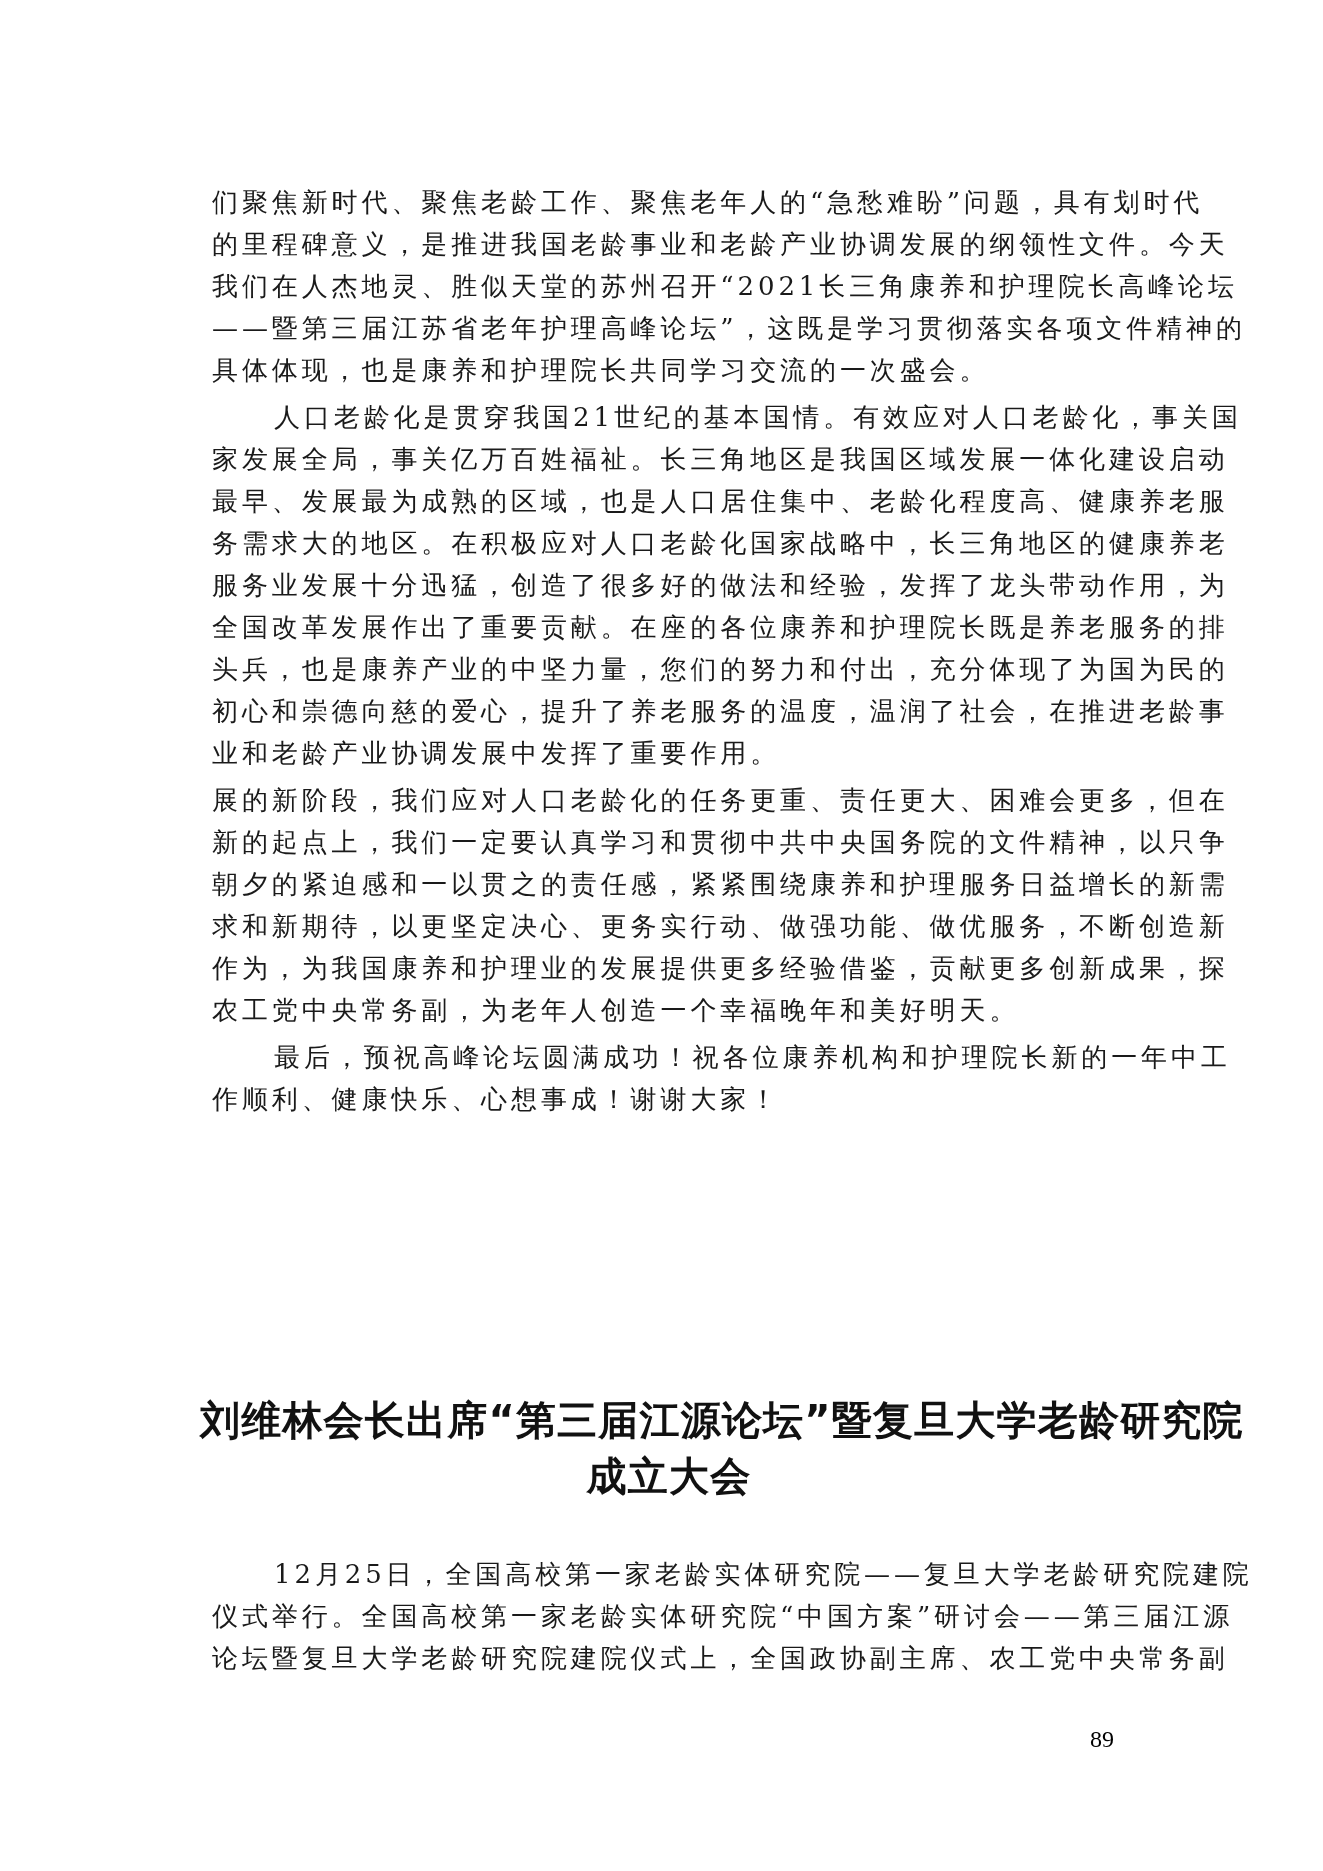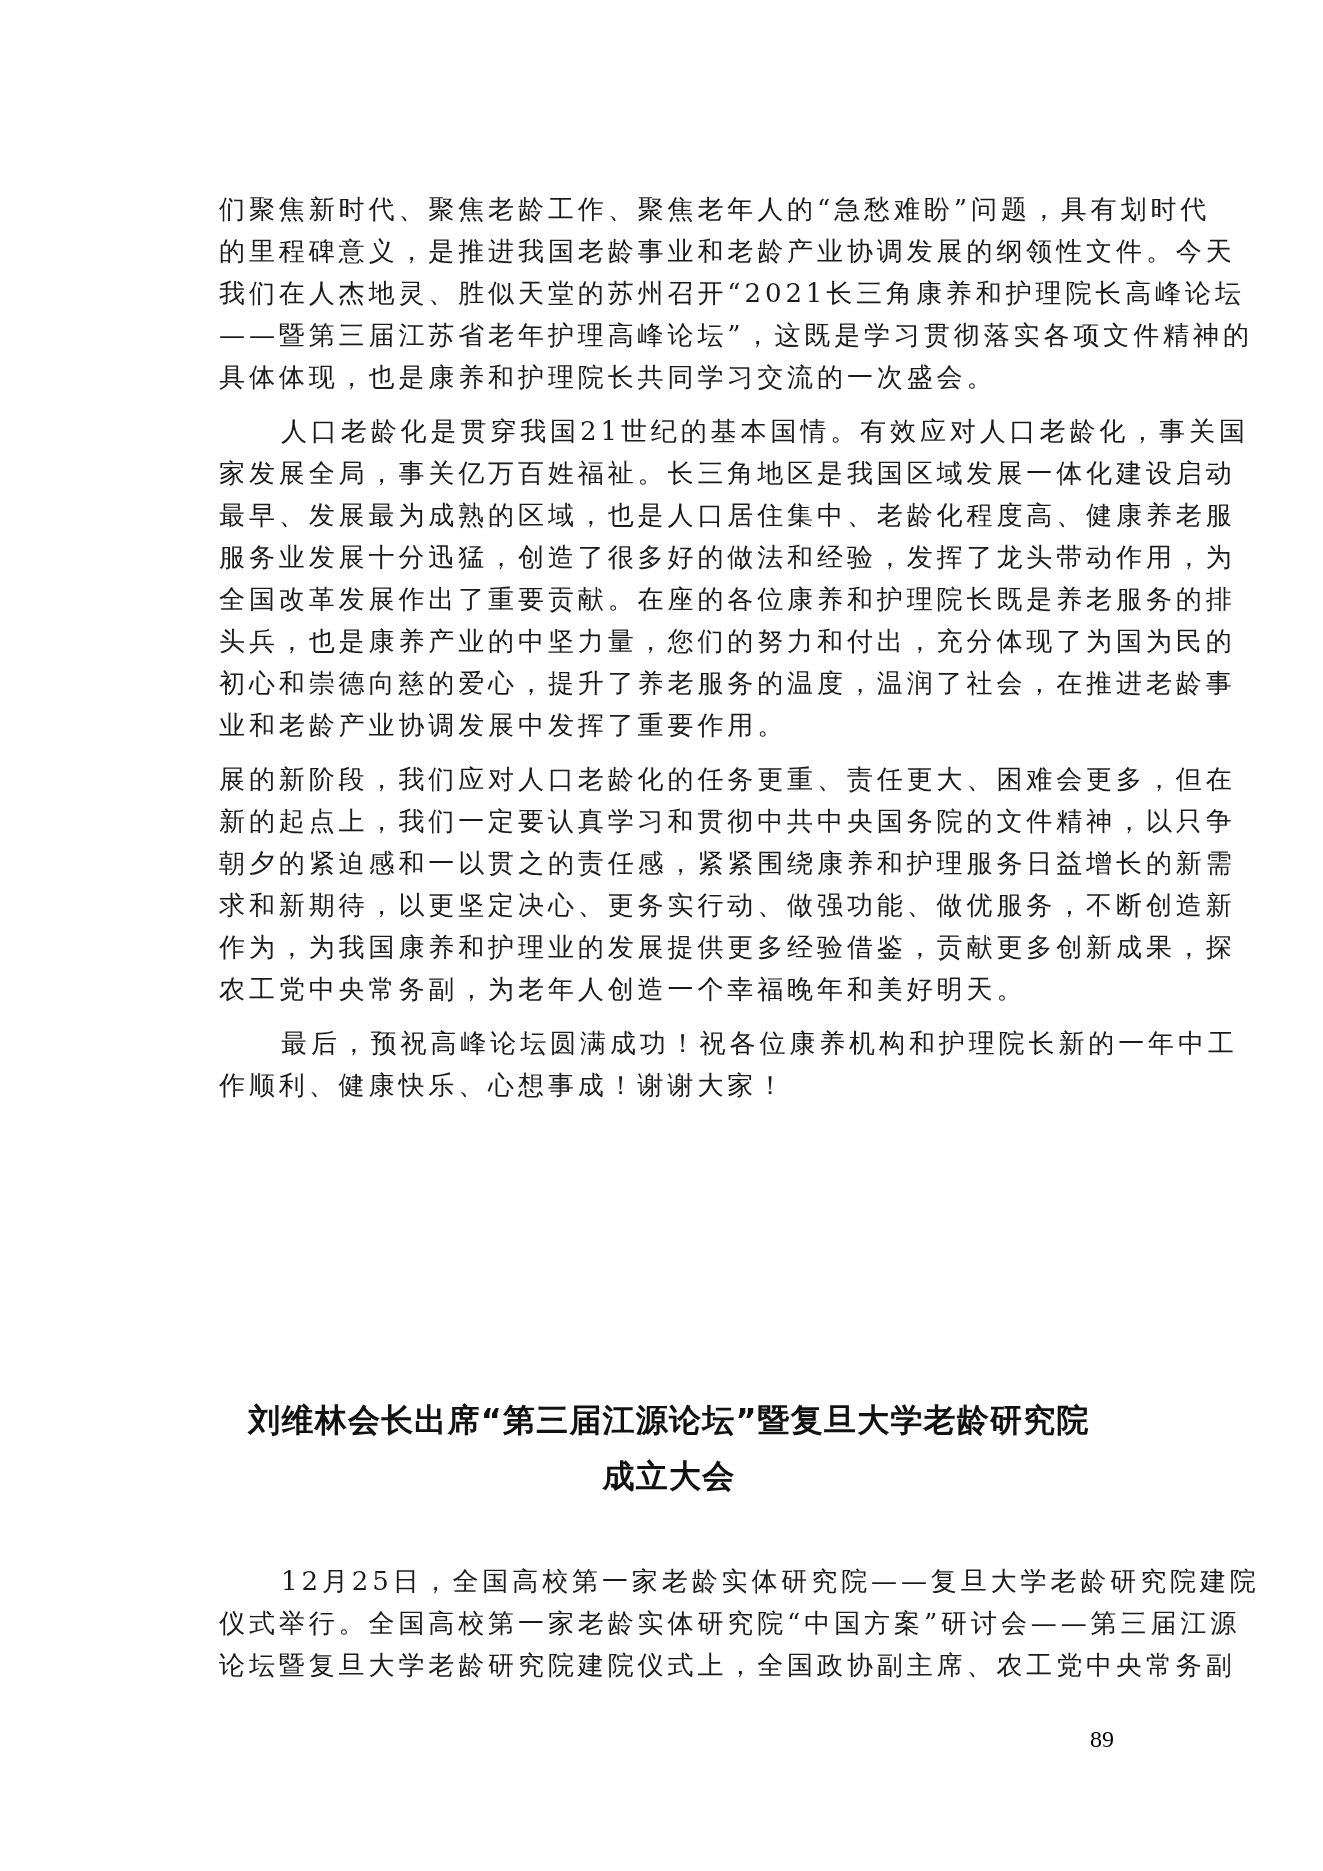--- a/index.html
+++ b/index.html
@@ -26,38 +26,38 @@
       left: 207px;
       width: 924px;
       font-size: 26px;
       line-height: 42px;
       letter-spacing: 3.9px;
       text-align: justify;
       text-align-last: left;
       margin: 0;
     }
     .para {
-      margin: 12px;
+      margin: 5px;
       text-indent: 0;
     }
     .line {
       display: block;
       white-space: nowrap;
       height: 42px;
     }
     .title {
       position: absolute;
       left: 200px;
       width: 938px;
       top: 1392px;
       margin: 0;
       text-align: center;
       font-family: "DejaVu Sans", "Liberation Sans", sans-serif;
       font-weight: bold;
-      font-size: 32px;
+      font-size: 40px;
       line-height: 56px;
       letter-spacing: 1.2px;
       color: #111;
     }
     .title .line { height: 56px; }
     .page-number {
       position: absolute;
       left: 1090px;
       top: 1726px;
       font-family: "Liberation Serif", "DejaVu Serif", serif;
@@ -75,20 +75,21 @@
       <span class="line">们聚焦新时代、聚焦老龄工作、聚焦老年人的“急愁难盼”问题，具有划时代</span>
       <span class="line">的里程碑意义，是推进我国老龄事业和老龄产业协调发展的纲领性文件。今天</span>
       <span class="line">我们在人杰地灵、胜似天堂的苏州召开“2021长三角康养和护理院长高峰论坛</span>
       <span class="line">——暨第三届江苏省老年护理高峰论坛”，这既是学习贯彻落实各项文件精神的</span>
       <span class="line">具体体现，也是康养和护理院长共同学习交流的一次盛会。</span>
     </p>
     <p class="para">
       <span class="line" style="padding-left:62px;">人口老龄化是贯穿我国21世纪的基本国情。有效应对人口老龄化，事关国</span>
       <span class="line">家发展全局，事关亿万百姓福祉。长三角地区是我国区域发展一体化建设启动</span>
       <span class="line">最早、发展最为成熟的区域，也是人口居住集中、老龄化程度高、健康养老服</span>
+      <span class="line">务需求大的地区。在积极应对人口老龄化国家战略中，长三角地区的健康养老</span>
       <span class="line">服务业发展十分迅猛，创造了很多好的做法和经验，发挥了龙头带动作用，为</span>
       <span class="line">全国改革发展作出了重要贡献。在座的各位康养和护理院长既是养老服务的排</span>
       <span class="line">头兵，也是康养产业的中坚力量，您们的努力和付出，充分体现了为国为民的</span>
       <span class="line">初心和崇德向慈的爱心，提升了养老服务的温度，温润了社会，在推进老龄事</span>
       <span class="line">业和老龄产业协调发展中发挥了重要作用。</span>
     </p>
     <p class="para">
       <span class="line">展的新阶段，我们应对人口老龄化的任务更重、责任更大、困难会更多，但在</span>
       <span class="line">新的起点上，我们一定要认真学习和贯彻中共中央国务院的文件精神，以只争</span>
       <span class="line">朝夕的紧迫感和一以贯之的责任感，紧紧围绕康养和护理服务日益增长的新需</span>

